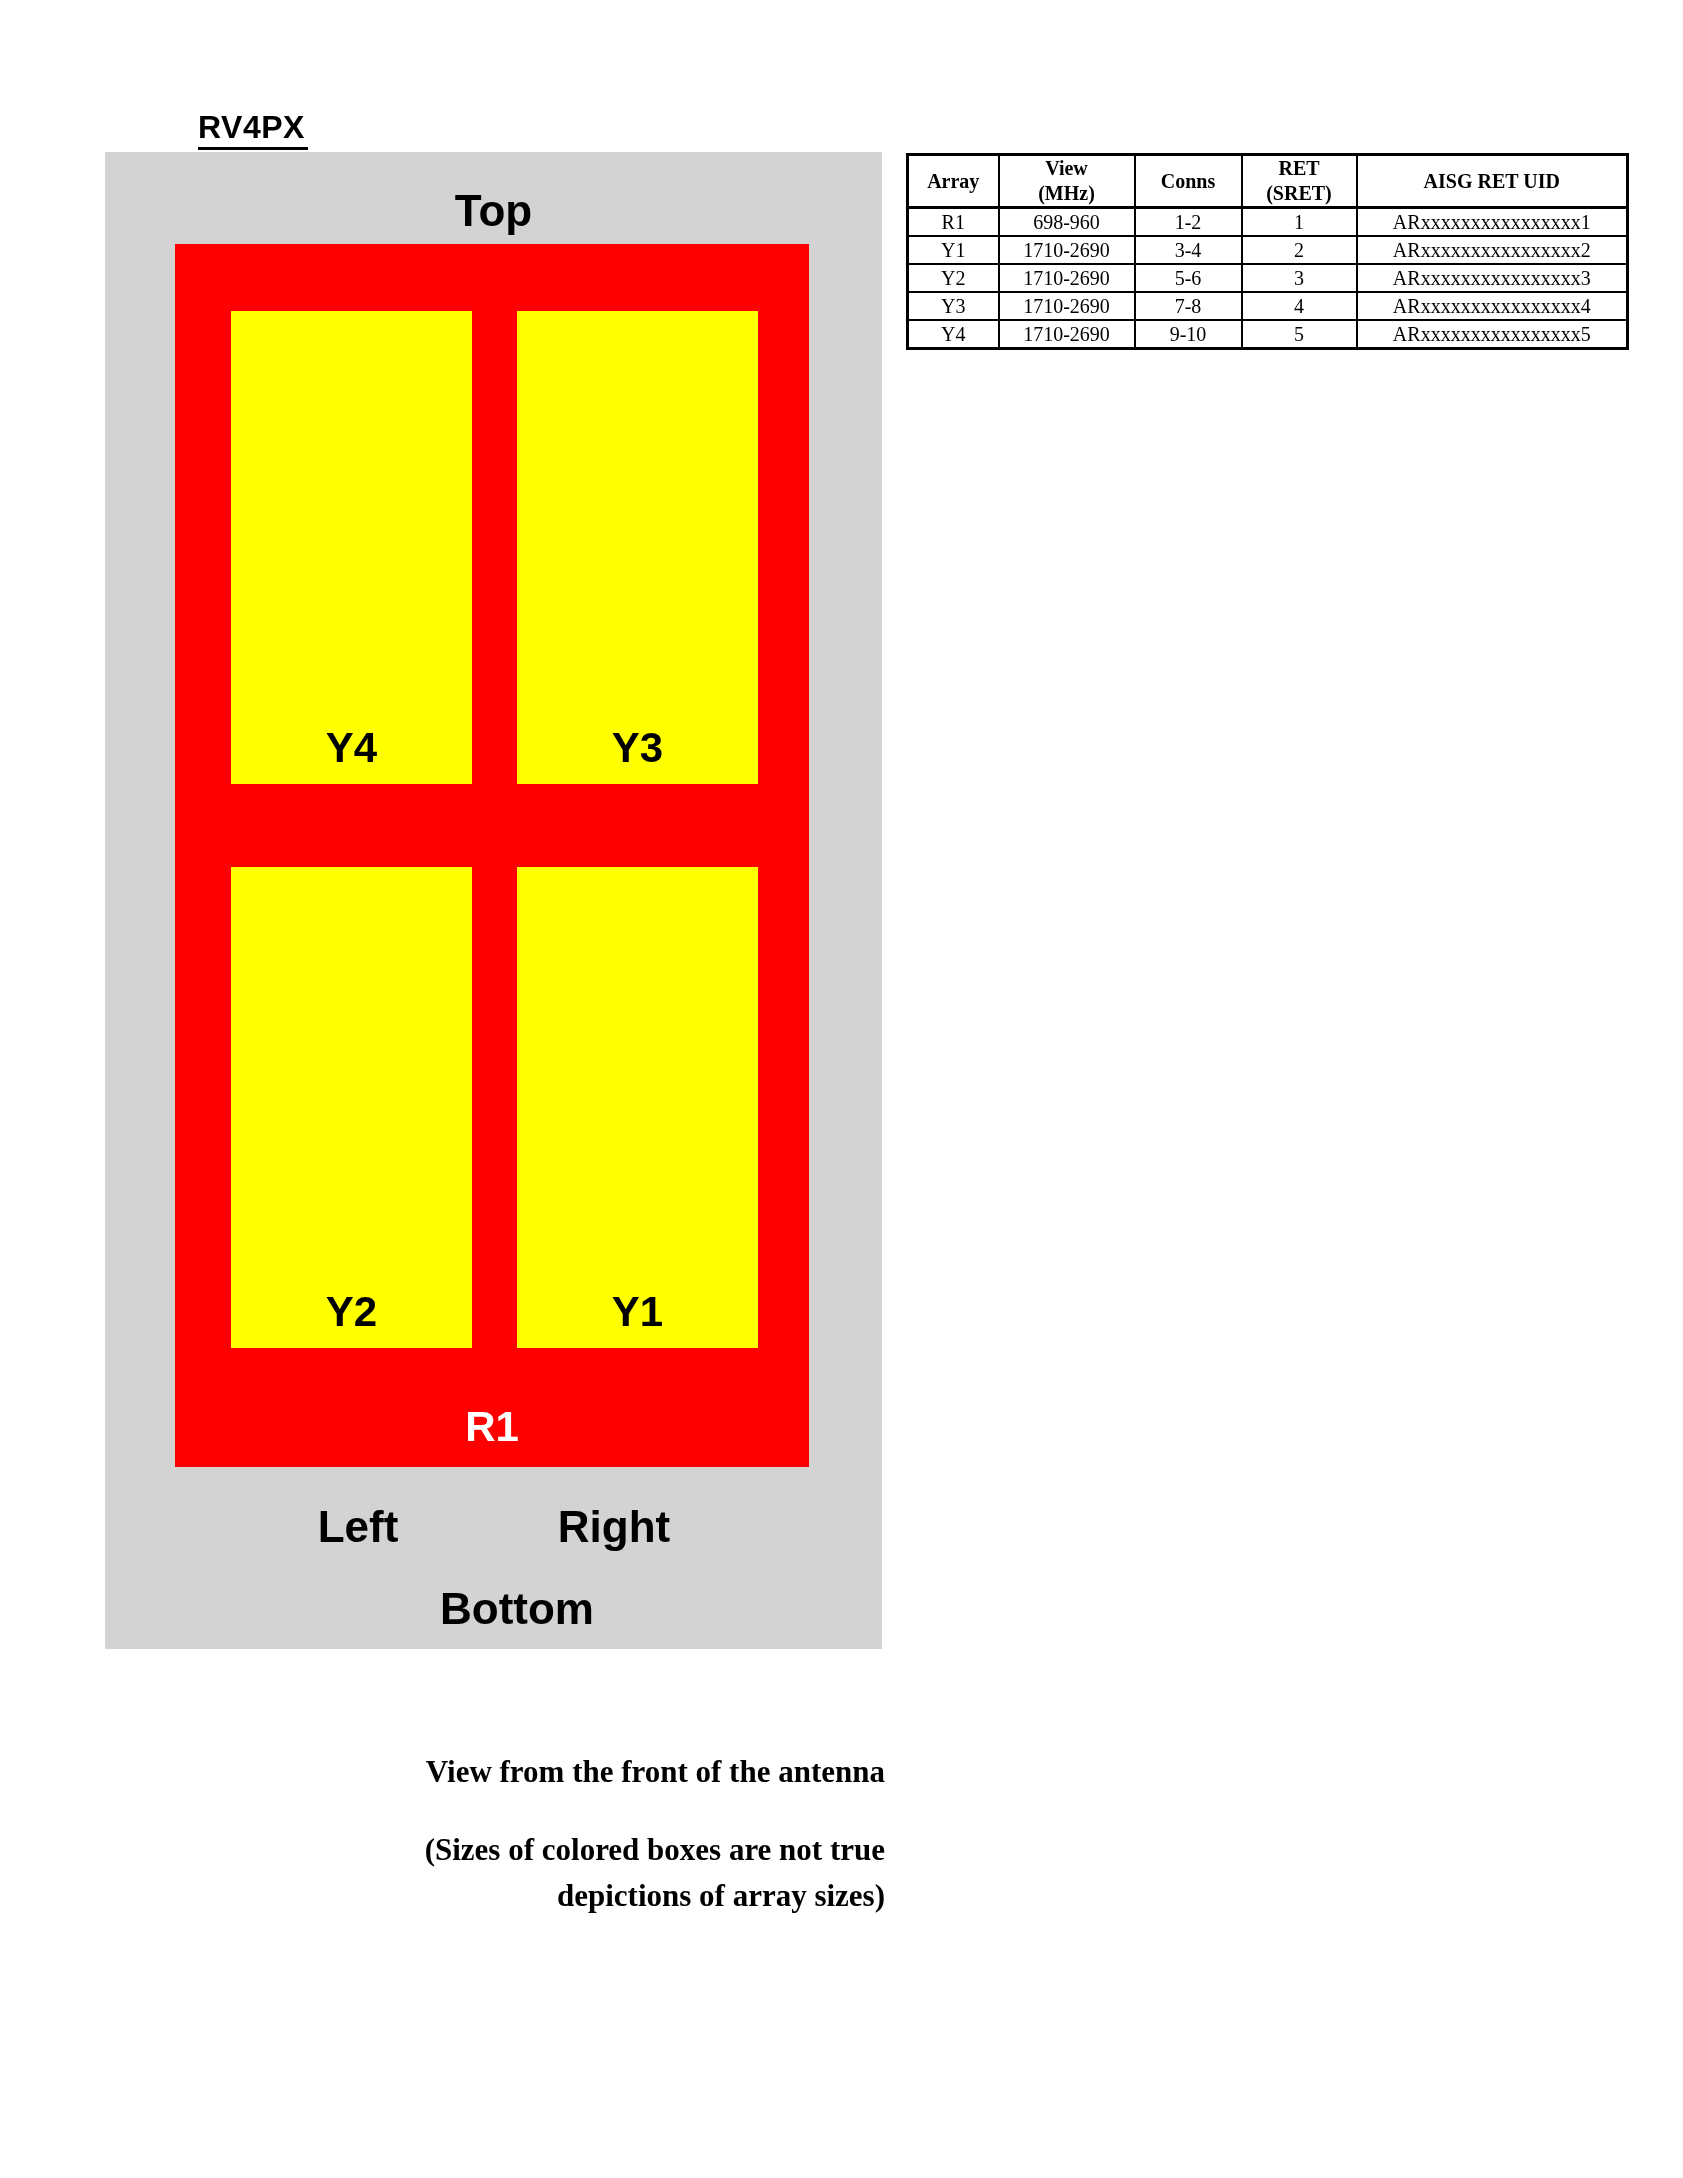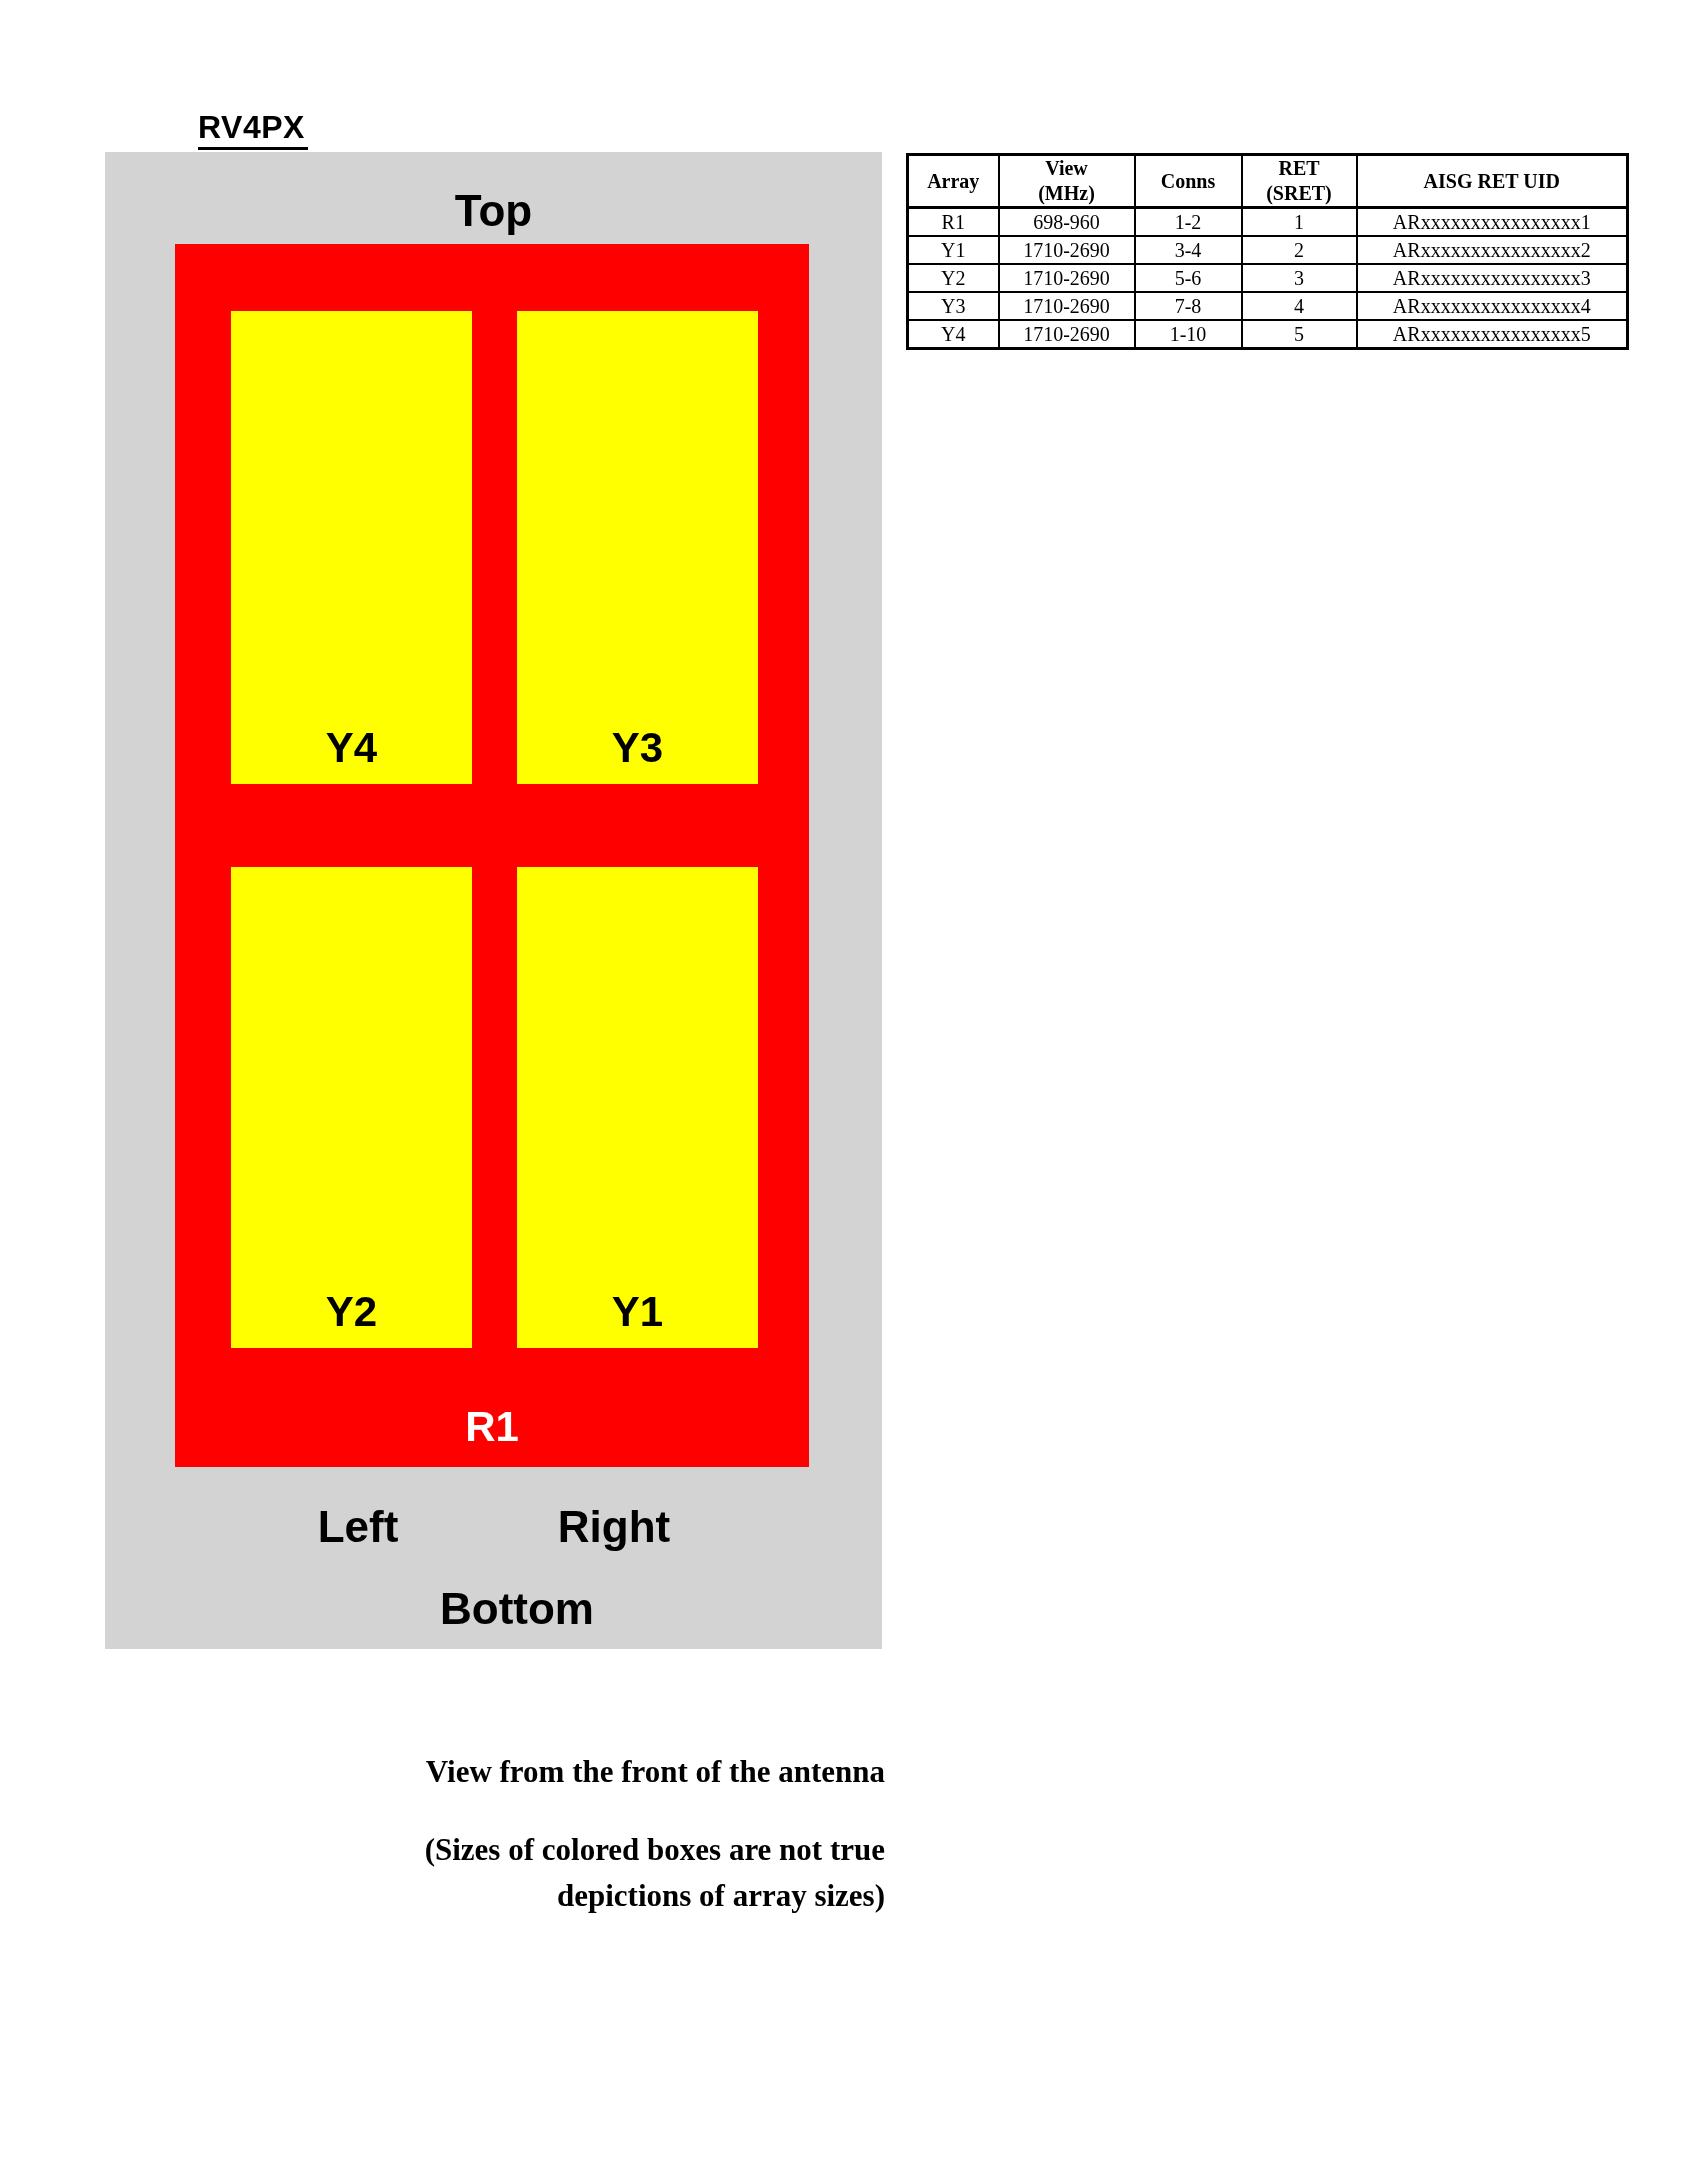--- a/index.html
+++ b/index.html
@@ -167,21 +167,21 @@
     <tr>
       <td>Y3</td>
       <td>1710-2690</td>
       <td>7-8</td>
       <td>4</td>
       <td>ARxxxxxxxxxxxxxxxx4</td>
     </tr>
     <tr>
       <td>Y4</td>
       <td>1710-2690</td>
-      <td>1-10</td>
+      <td>9-10</td>
       <td>5</td>
       <td>ARxxxxxxxxxxxxxxxx5</td>
     </tr>
   </tbody>
 </table>
 
 <div class="note note-view">View from the front of the antenna</div>
 <div class="note note-size">(Sizes of colored boxes are not true
 depictions of array sizes)</div>
 

